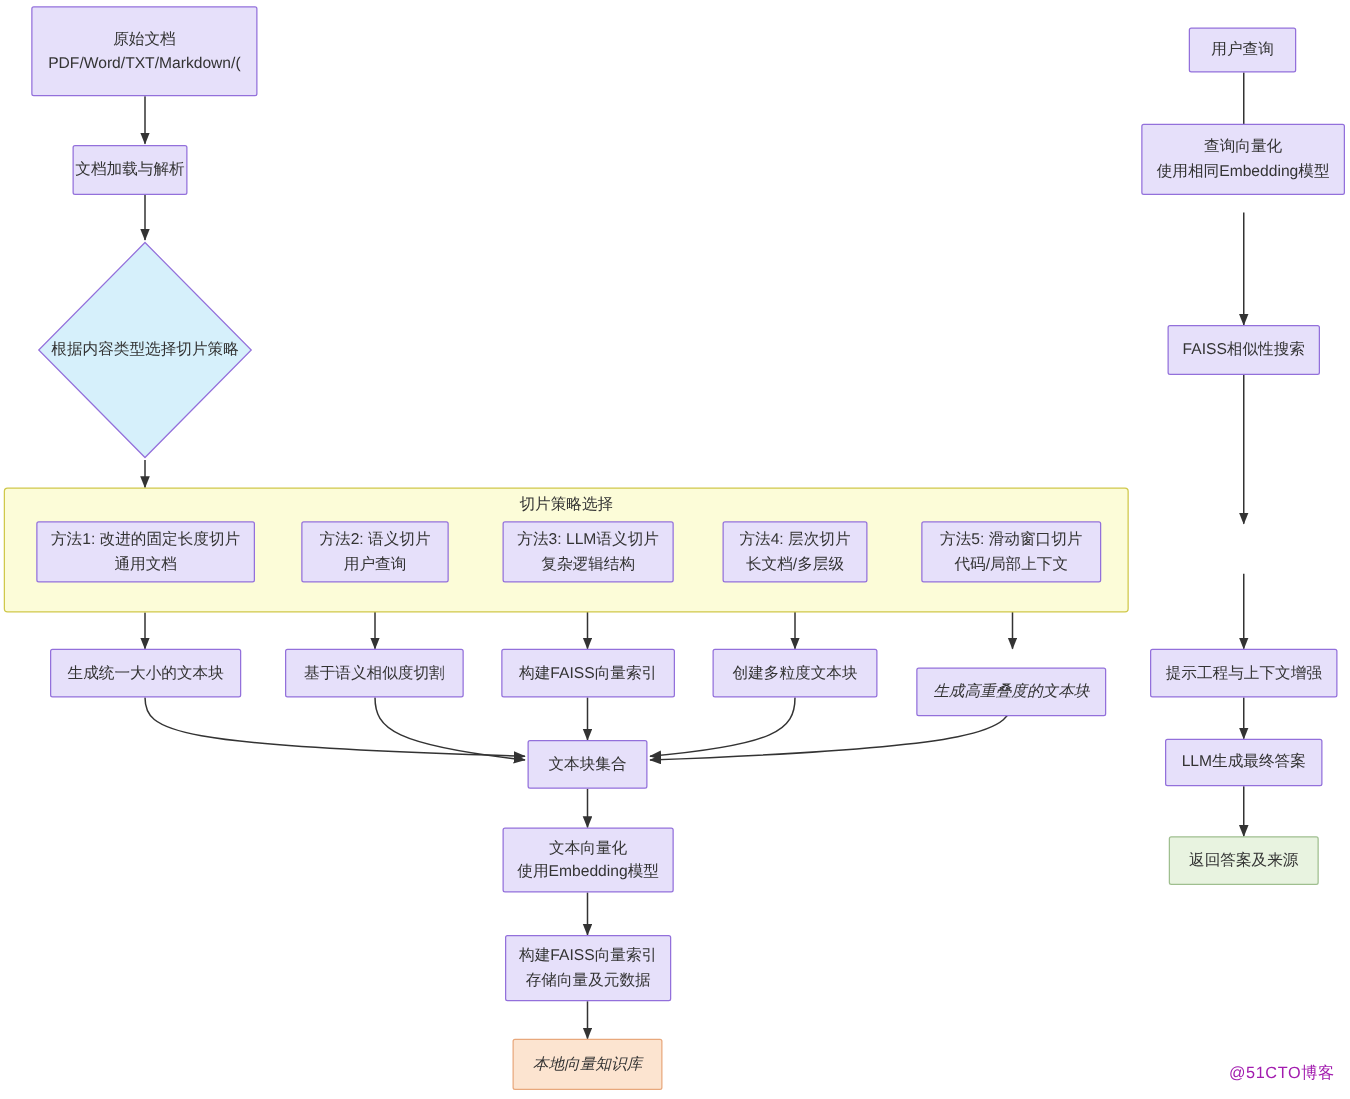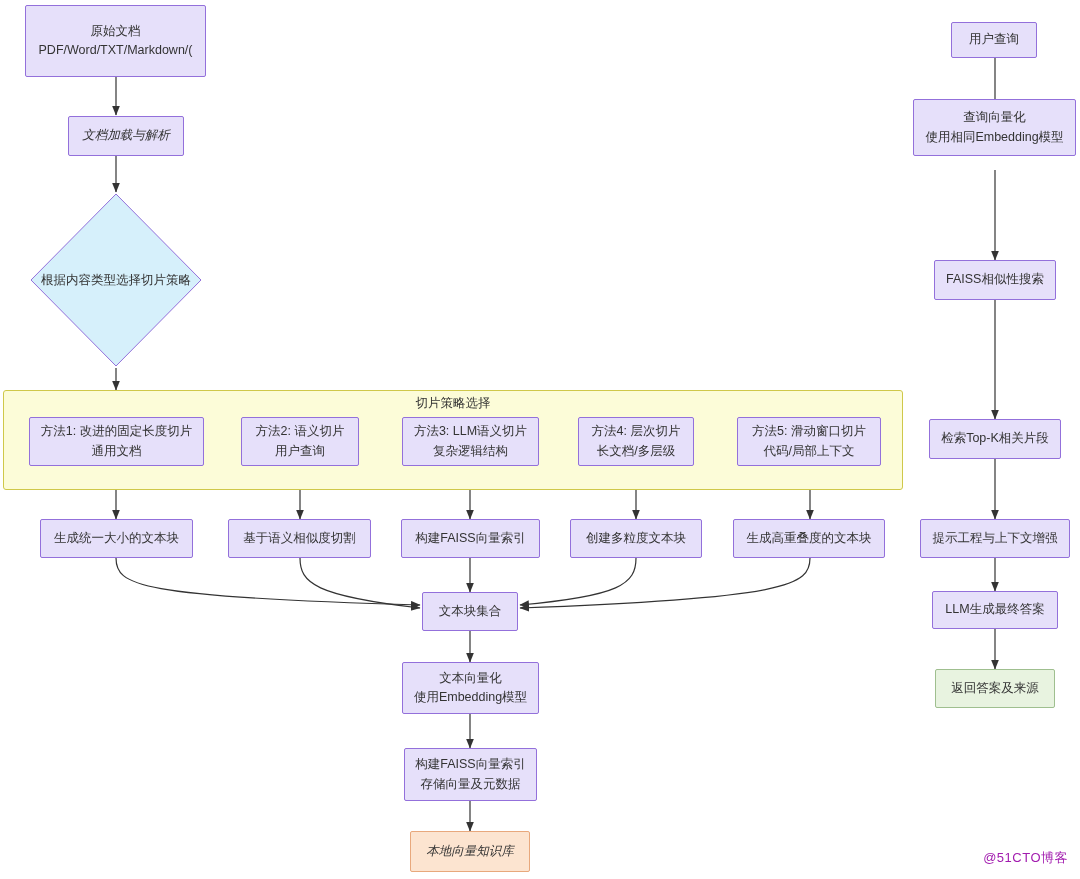--- a/index.html
+++ b/index.html
@@ -141,21 +141,21 @@
       <path d="M995,558 L995,591"></path>
       <path d="M995,629 L995,669"></path>
     </g>
   </svg>
 
   <div class="node overflow" style="left:25px; top:5px; width:181px; height:72px;">
     <span class="line">原始文档</span>
     <span class="line">PDF/Word/TXT/Markdown/(</span>
   </div>
 
-  <div class="node" style="left:68px; top:116px; width:116px; height:40px;font-style:italic;">
+  <div class="node" style="left:58px; top:116px; width:92px; height:40px;">
     <span class="line">文档加载与解析</span>
   </div>
 
   <div class="diamond" style="left:30px; top:193px; width:172px; height:174px;">
     <svg class="shape" viewBox="0 0 172 174" preserveAspectRatio="none">
       <polygon points="86,1 171,87 86,173 1,87" fill="#d6f0fb" stroke="#9370db" stroke-width="1"></polygon>
     </svg>
     <div class="dlabel">根据内容类型选择切片策略</div>
   </div>
 
@@ -189,21 +189,21 @@
   </div>
   <div class="node" style="left:228px; top:519px; width:143px; height:39px;">
     <span class="line">基于语义相似度切割</span>
   </div>
   <div class="node" style="left:401px; top:519px; width:139px; height:39px;">
     <span class="line">构建FAISS向量索引</span>
   </div>
   <div class="node" style="left:570px; top:519px; width:132px; height:39px;text-align:right;">
     <span class="line">创建多粒度文本块</span>
   </div>
-  <div class="node" style="left:733px; top:519px; width:152px; height:39px;">
+  <div class="node" style="left:733px; top:534px; width:152px; height:39px;font-style:italic;">
     <span class="line">生成高重叠度的文本块</span>
   </div>
 
   <div class="node" style="left:422px; top:592px; width:96px; height:39px;">
     <span class="line">文本块集合</span>
   </div>
 
   <div class="node" style="left:402px; top:662px; width:137px; height:52px;">
     <span class="line">文本向量化</span>
     <span class="line">使用Embedding模型</span>
@@ -224,23 +224,20 @@
 
   <div class="node" style="left:913px; top:99px; width:163px; height:57px;">
     <span class="line">查询向量化</span>
     <span class="line">使用相同Embedding模型</span>
   </div>
 
   <div class="node" style="left:934px; top:260px; width:122px; height:40px;">
     <span class="line">FAISS相似性搜索</span>
   </div>
 
-  <div class="node" style="left:929px; top:419px; width:132px; height:40px;">
-    <span class="line">检索Top-K相关片段</span>
-  </div>
 
   <div class="node" style="left:920px; top:519px; width:150px; height:39px;">
     <span class="line">提示工程与上下文增强</span>
   </div>
 
   <div class="node" style="left:932px; top:591px; width:126px; height:38px;">
     <span class="line">LLM生成最终答案</span>
   </div>
 
   <div class="node result" style="left:935px; top:669px; width:120px; height:39px;">

